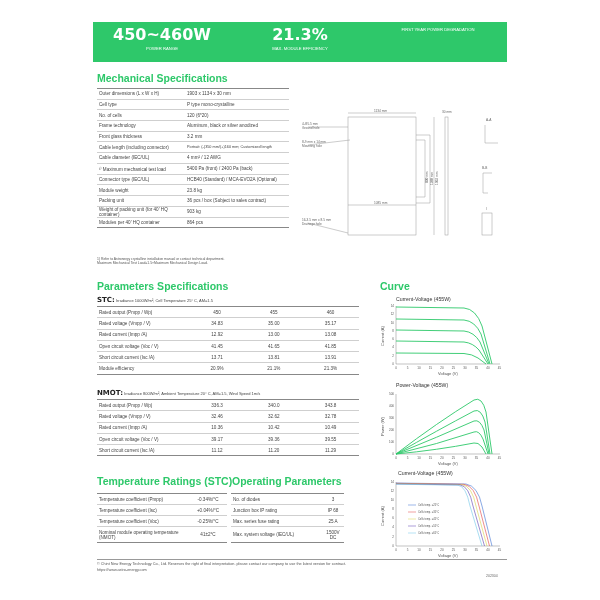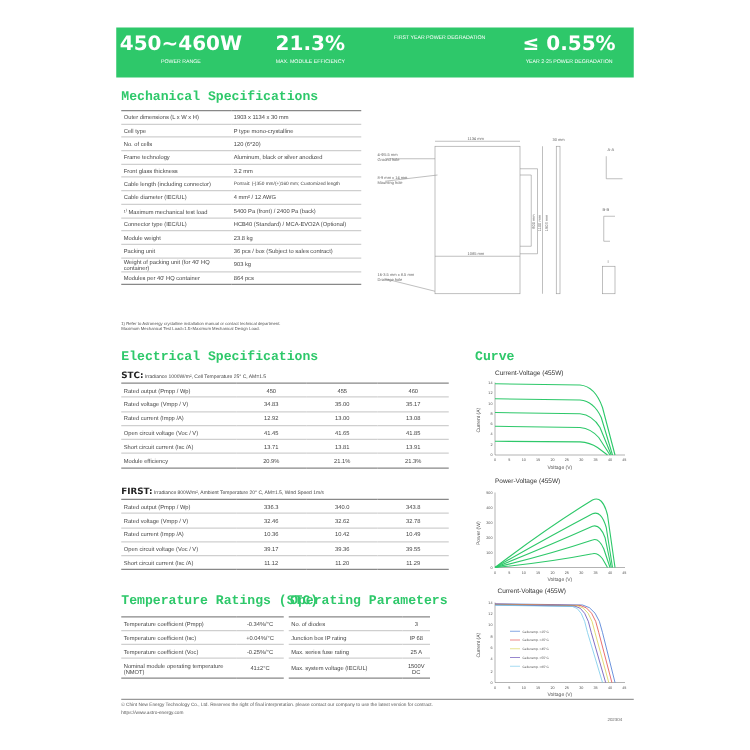--- a/index.html
+++ b/index.html
@@ -4,21 +4,21 @@
 <style>
   * { box-sizing: border-box; margin: 0; padding: 0; }
   body { width: 600px; height: 600px; background: #ffffff; font-family: "Liberation Sans", sans-serif; color: #333; position: relative; overflow: hidden; }
   .page { position: absolute; left: 0; top: 0; width: 600px; height: 600px; border-radius: 21px; }
 
   .banner { position: absolute; left: 93px; top: 22px; width: 414px; height: 40px; background: #2ec86a; display: flex; }
   .banner .kpi { flex: 1; text-align: center; color: #fff; padding-top: 3px; }
   .banner .kpi .val { font-size: 16px; font-weight: bold; line-height: 19px; font-family: "DejaVu Sans", sans-serif; }
   .banner .kpi .lbl { font-size: 4.2px; line-height: 5px; margin-top: 2px; text-transform: uppercase; }
 
-  .h2 { position: absolute; color: #2ec86a; font-weight: bold; font-size: 10.5px; font-family: Liberation Mono, monospace; }
+  .h2 { position: absolute; color: #2ec86a; font-weight: bold; font-size: 10.5px; font-family: Liberation Sans, sans-serif; }
 
   table.spec { border-collapse: collapse; position: absolute; font-size: 4.6px; color: #444; }
   table.spec td { border-bottom: 0.6px solid #cfcfcf; padding: 0 2px; vertical-align: middle; }
   table.spec tr:first-child td { border-top: 1.4px solid #888; }
   table.spec tr:last-child td { border-bottom: 1.4px solid #888; }
 
   .mech { left: 97px; top: 88px; width: 192px; }
   .mech td { height: 10.7px; }
   .mech td.k { width: 88px; }
   .note { position: absolute; left: 97px; top: 257px; font-size: 3.4px; color: #555; line-height: 4.4px; width: 200px; }
@@ -57,24 +57,20 @@
     <div class="kpi">
         <div class="val">450~460W</div>
         <div class="lbl">POWER RANGE</div>
       </div>
     <div class="kpi">
         <div class="val">21.3%</div>
         <div class="lbl">MAX. MODULE EFFICIENCY</div>
       </div>
     <div class="kpi">
         <div class="lbl">FIRST YEAR POWER DEGRADATION</div>
-      </div>
-    <div class="kpi">
-        <div class="val">≤ 0.55%</div>
-        <div class="lbl">YEAR 2-25 POWER DEGRADATION</div>
       </div>
   </div>
 
   <div class="h2" style="left:97px;top:72px;">Mechanical Specifications</div>
   <table class="spec mech">
     <tbody>
         <tr>
           <td class="k">Outer dimensions (L x W x H)</td>
           <td>1903 x 1134 x 30 mm</td>
         </tr>
@@ -160,21 +156,21 @@
     <text x="2" y="120">Drainage hole</text>
     <text x="142" y="8">30 mm</text>
     <text x="186" y="16">A-A</text>
     <text x="182" y="64">B-B</text>
     <text x="186" y="105">I</text>
     <text transform="translate(128,78) rotate(-90)">800 mm</text>
     <text transform="translate(133,80) rotate(-90)">1100 mm</text>
     <text transform="translate(138,80) rotate(-90)">1903 mm</text>
   </svg>
 
-  <div class="h2" style="left:97px;top:280px;">Electrical Specifications</div>
+  <div class="h2" style="left:97px;top:280px;">Parameters Specifications</div>
   <div class="sub" style="left:97px;top:296px;"><b>STC:</b> <span>Irradiance 1000W/m², Cell Temperature 25° C, AM=1.5</span></div>
   <table class="spec elec" style="top:306px;">
     <tbody>
         <tr>
           <td class="k">Rated output (Pmpp / Wp)</td>
           <td class="v">450</td>
           <td class="v">455</td>
           <td class="v">460</td>
         </tr>
     <tr>
@@ -203,21 +199,21 @@
         </tr>
     <tr>
           <td class="k">Module efficiency</td>
           <td class="v">20.9%</td>
           <td class="v">21.1%</td>
           <td class="v">21.3%</td>
         </tr>
   </tbody>
     </table>
 
-  <div class="sub" style="left:97px;top:389px;"><b>FIRST:</b> <span>Irradiance 800W/m², Ambient Temperature 20° C, AM=1.5, Wind Speed 1m/s</span></div>
+  <div class="sub" style="left:97px;top:389px;"><b>NMOT:</b> <span>Irradiance 800W/m², Ambient Temperature 20° C, AM=1.5, Wind Speed 1m/s</span></div>
   <table class="spec elec" style="top:399px;">
     <tbody>
         <tr>
           <td class="k">Rated output (Pmpp / Wp)</td>
           <td class="v">336.3</td>
           <td class="v">340.0</td>
           <td class="v">343.8</td>
         </tr>
     <tr>
           <td class="k">Rated voltage (Vmpp / V)</td>

